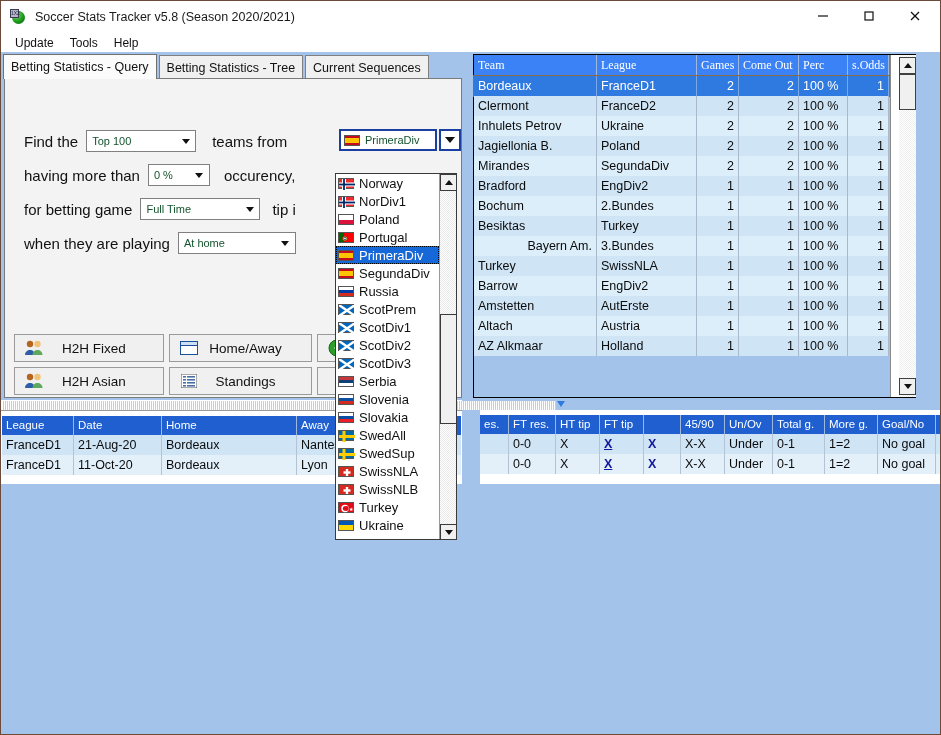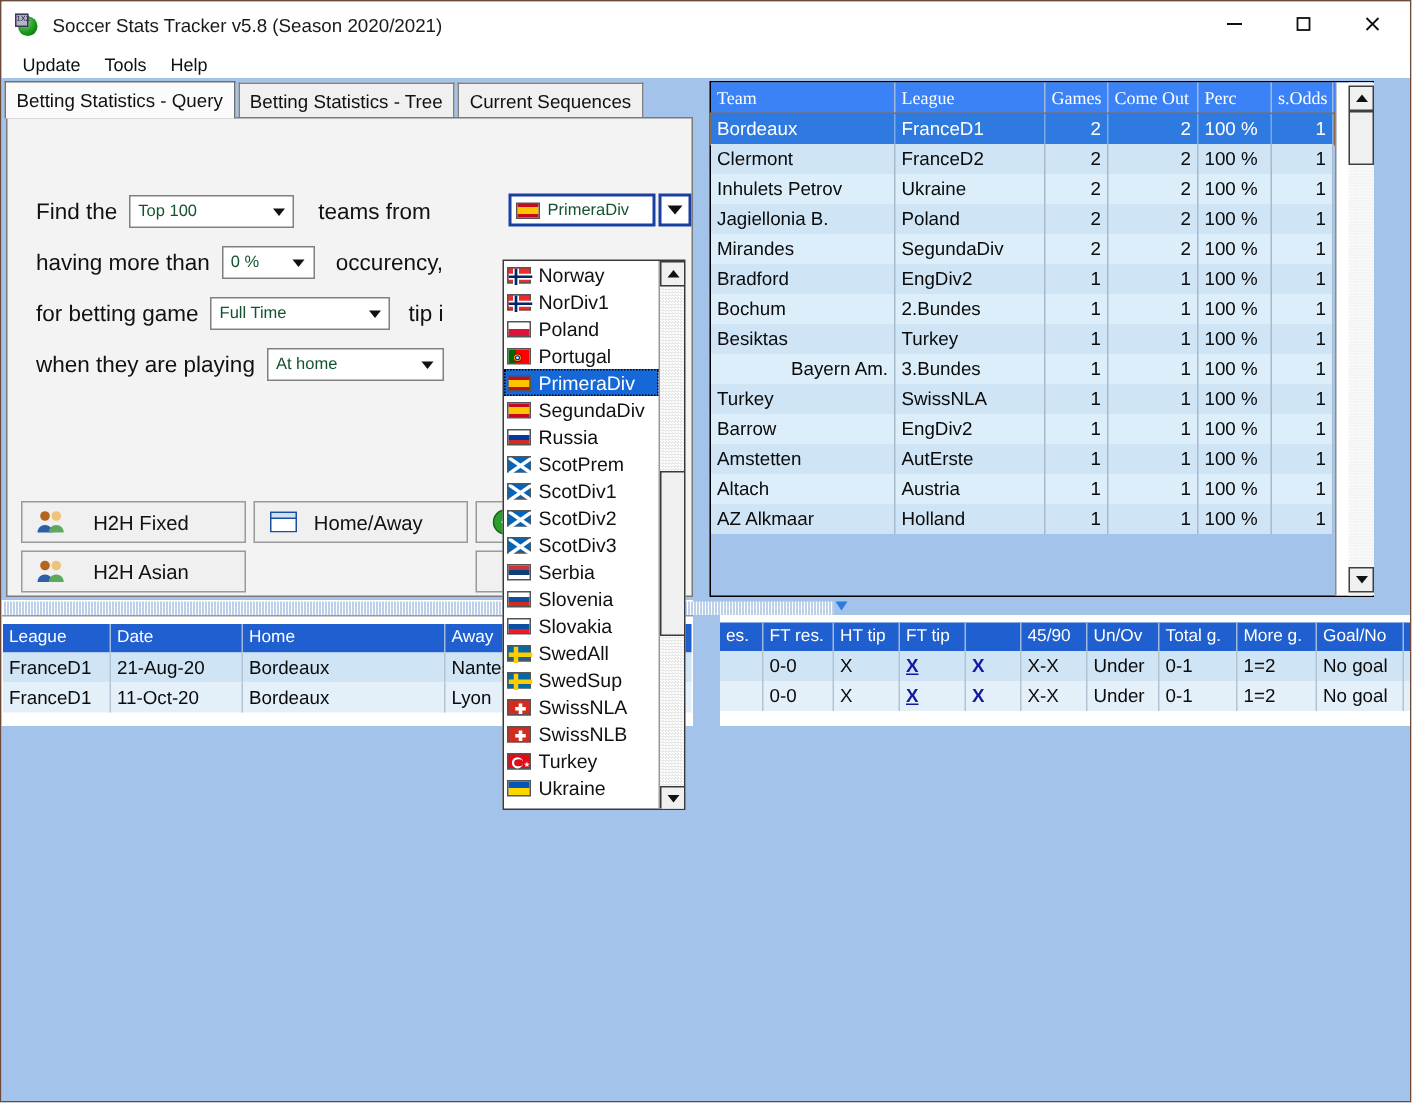--- a/index.html
+++ b/index.html
@@ -369,20 +369,38 @@
         <div class="bigbtn" style="left:0px; top:33px; width:150px;">
           <span class="bico">
             <svg width="20" height="16" viewBox="0 0 20 16">
               <circle cx="6" cy="4" r="3.2" fill="#b5651d"></circle>
                 <path d="M1 15c0-3 2.3-5 5-5s5 2 5 5z" fill="#2c5fa8"></path>
               <circle cx="13.5" cy="4" r="3.2" fill="#f0c27a"></circle>
                 <path d="M8.5 15c0-3 2.3-5 5-5s5 2 5 5z" fill="#5fa85f"></path>
             </svg>
           </span>
           <span class="blab">H2H Asian</span>
+        </div>
+        <div class="bigbtn" style="left:155px; top:33px; width:143px;">
+          <span class="bico">
+            <svg width="16" height="14" viewBox="0 0 16 14">
+              <rect x="0" y="0" width="16" height="14" fill="#ffffff" stroke="#555"></rect>
+              <g fill="#4a6fa5">
+                <rect x="2" y="2" width="3" height="1.6"></rect>
+                  <rect x="6" y="2" width="8" height="1.6"></rect>
+                <rect x="2" y="5" width="3" height="1.6"></rect>
+                  <rect x="6" y="5" width="8" height="1.6"></rect>
+                <rect x="2" y="8" width="3" height="1.6"></rect>
+                  <rect x="6" y="8" width="8" height="1.6"></rect>
+                <rect x="2" y="11" width="3" height="1.6"></rect>
+                  <rect x="6" y="11" width="8" height="1.6"></rect>
+              </g>
+            </svg>
+          </span>
+          <span class="blab">Standings</span>
         </div>
         <div class="bigbtn" style="left:303px; top:33px; width:137px;">
           <span class="blab"></span>
         </div>
       </div>
     </div>
 
     <div id="topgrid">
       <div class="ghead">
         <div class="hc" style="left:0px;   width:123px;">Team</div>

